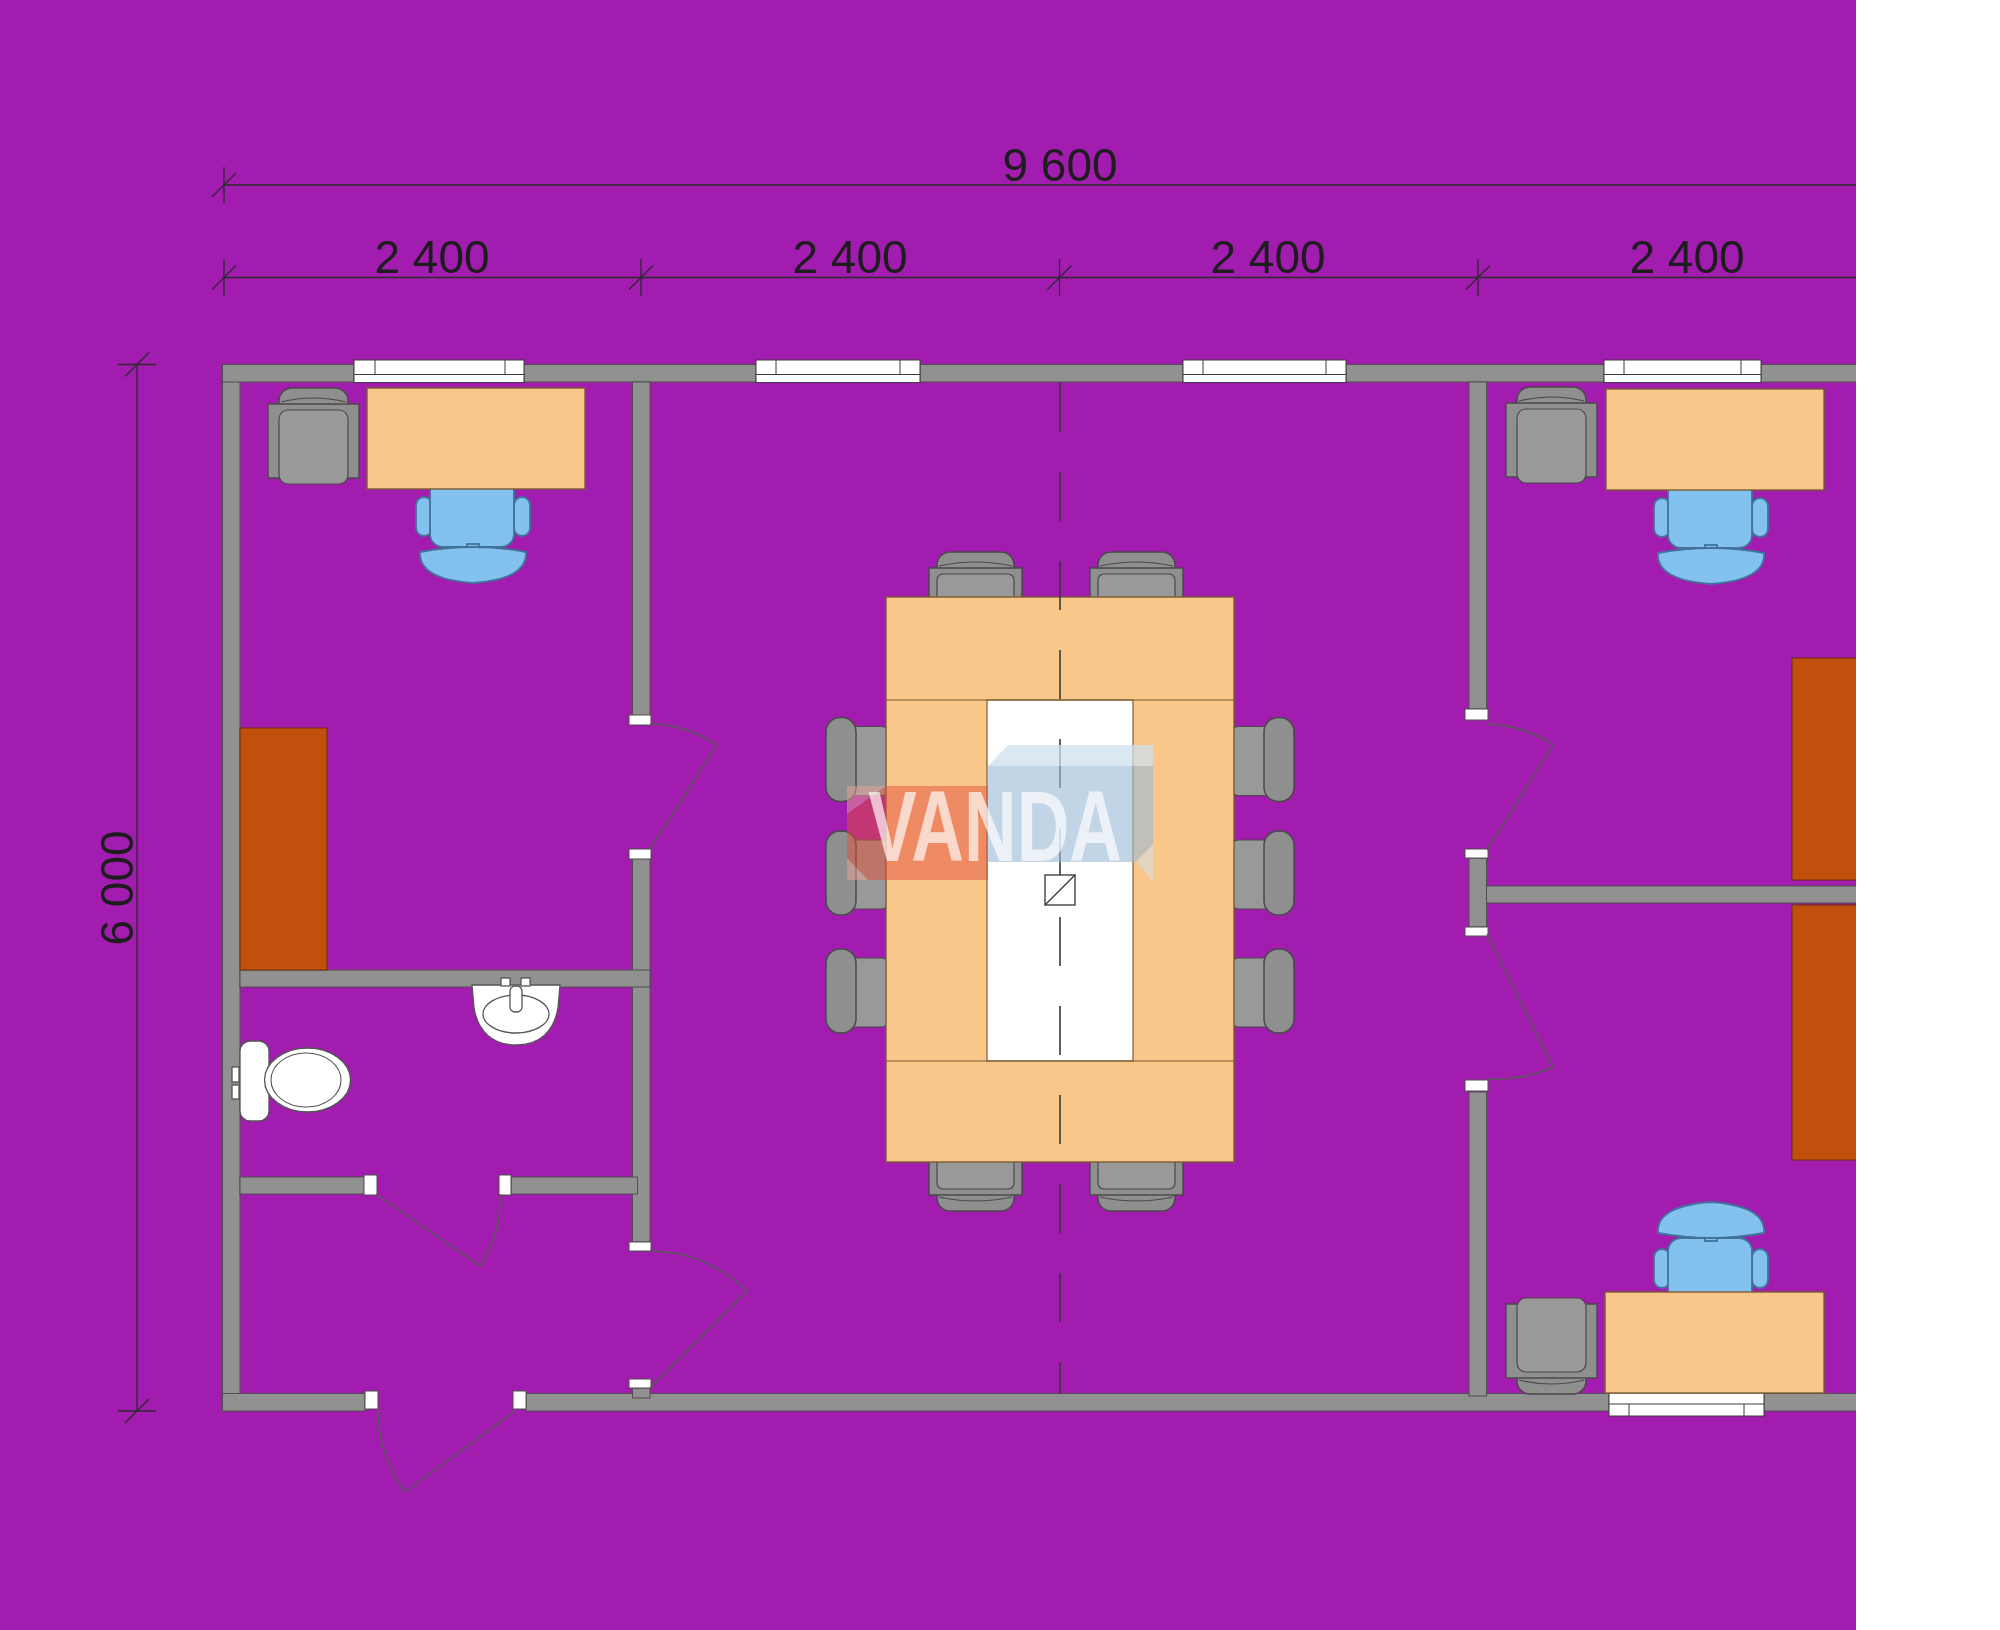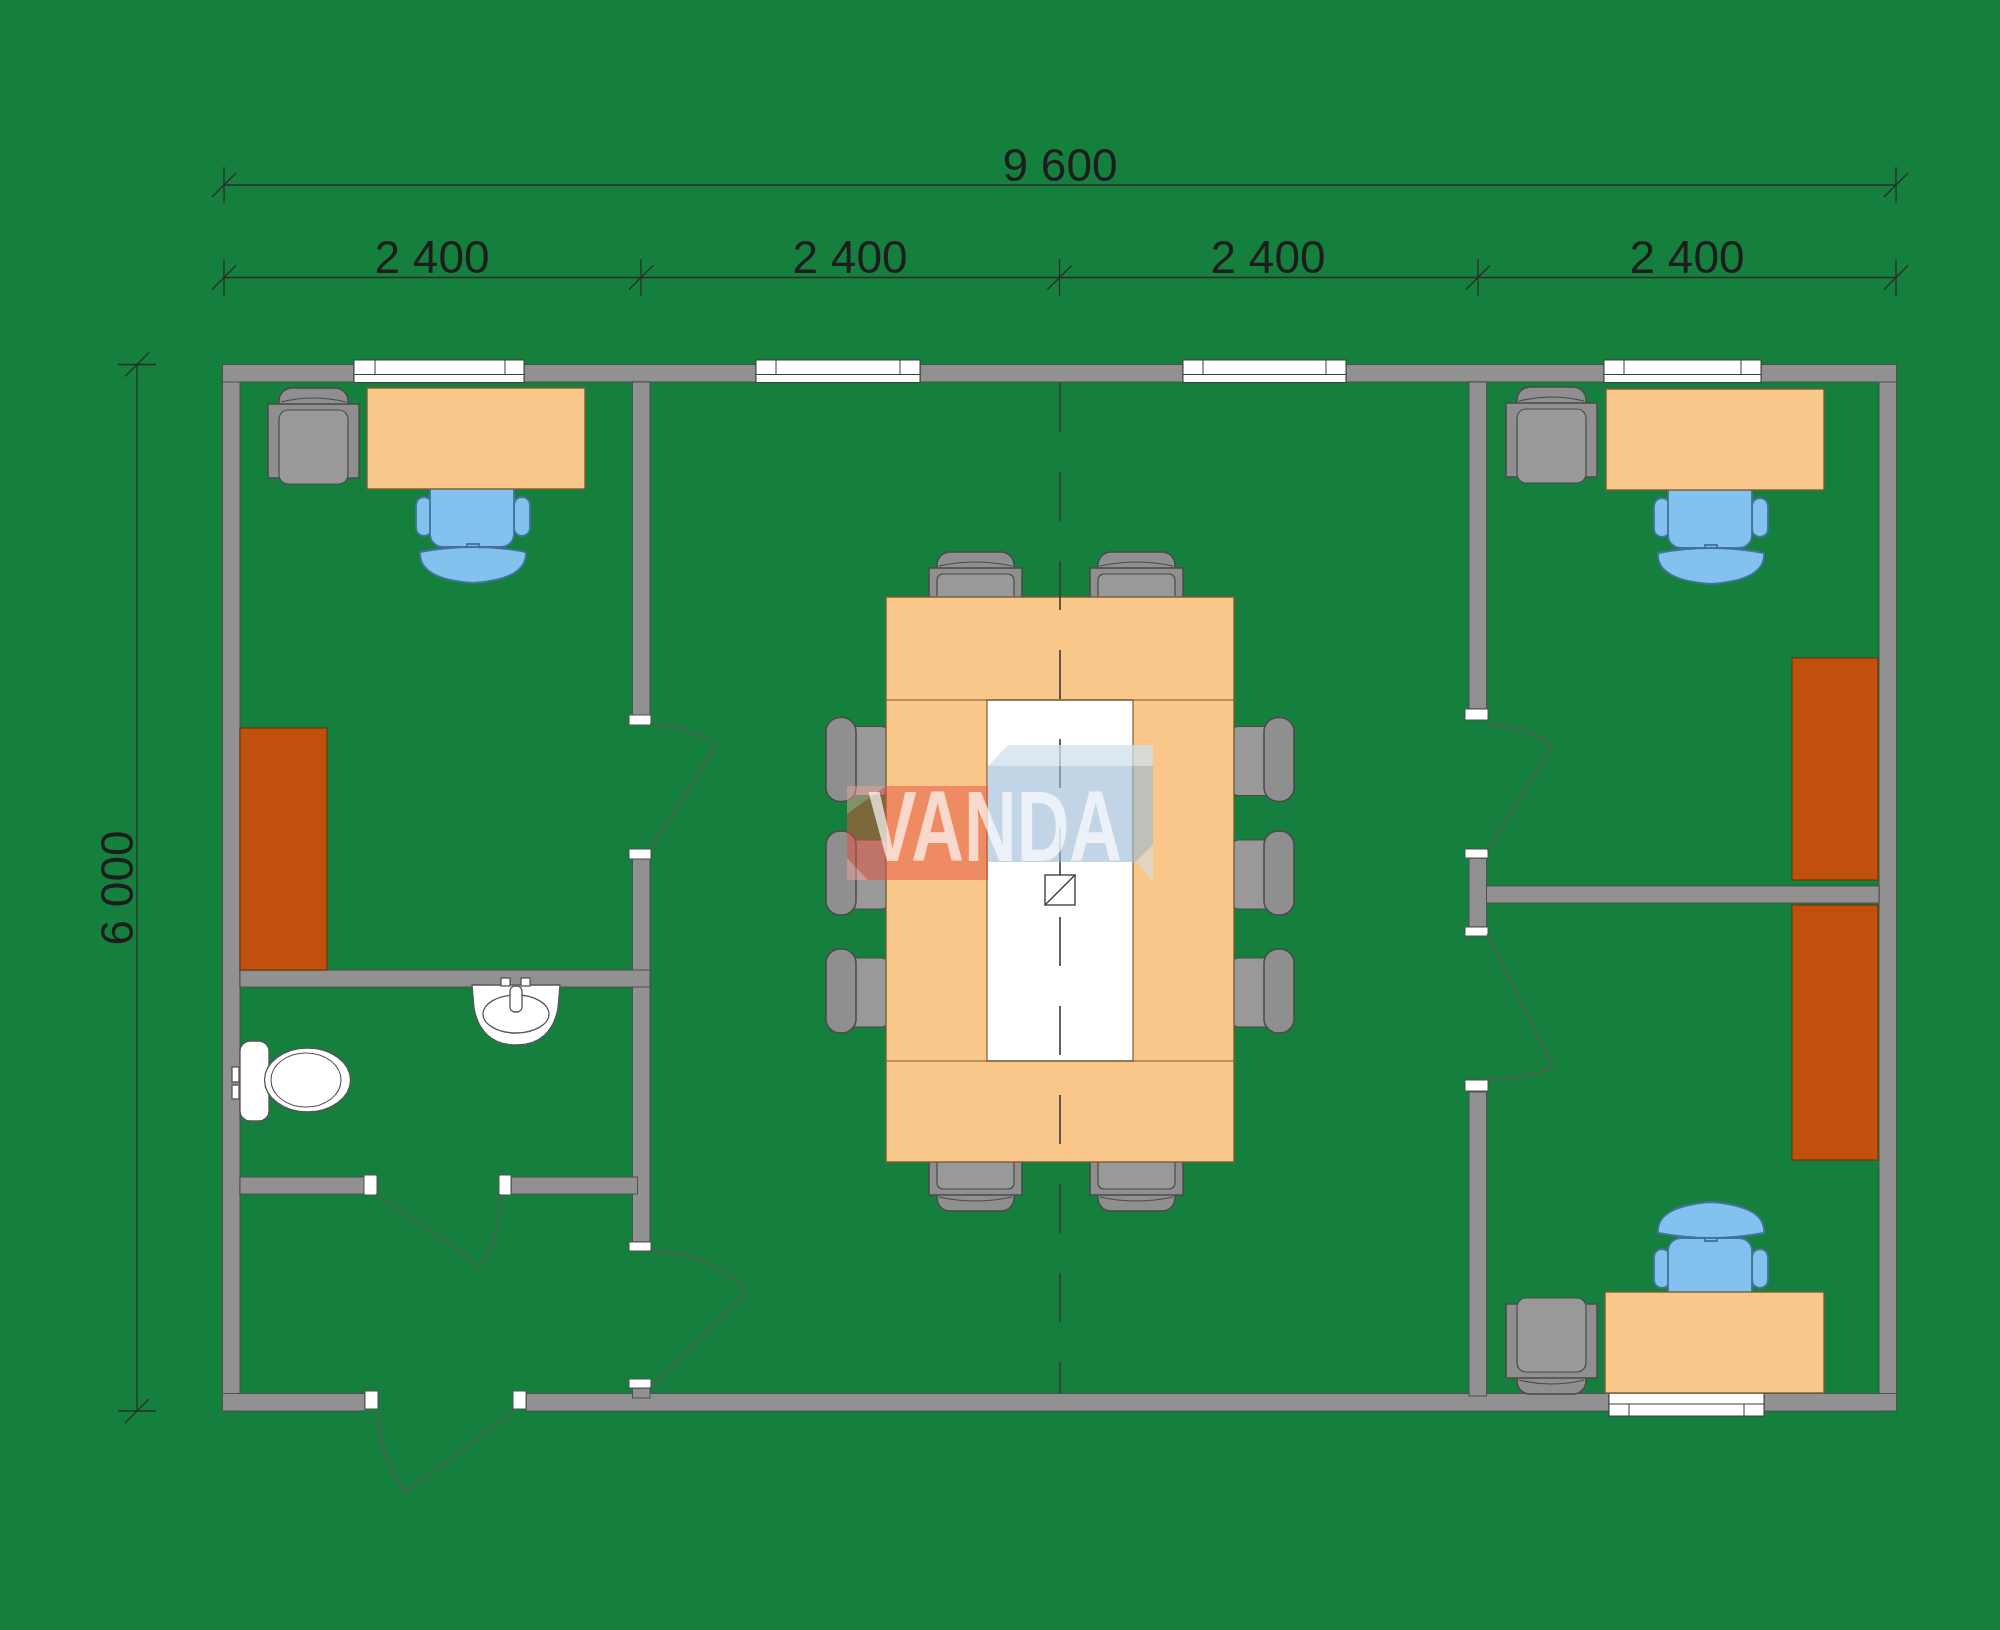--- a/index.html
+++ b/index.html
@@ -1,16 +1,16 @@
 <!DOCTYPE html>
 <html><head>
 <meta charset="utf-8">
 <style>
   html,body{margin:0;padding:0;background:#fff;}
-  .page{position:relative;width:2000px;height:1630px;background:#15803d;overflow:hidden;
+  .page{position:relative;width:1856px;height:1630px;background:#a21caf;overflow:hidden;
         font-family:"Liberation Sans", sans-serif;}
   svg{position:absolute;left:0;top:0;}
   .wall{fill:#919191;stroke:#4f4f4f;stroke-width:1;}
   .stop{fill:#ffffff;stroke:#4f4f4f;stroke-width:1;}
   .door{fill:none;stroke:#5a5a5a;stroke-width:1.5;}
   .win{fill:#ffffff;stroke:#3c3c3c;stroke-width:1;}
   .winl{fill:none;stroke:#3c3c3c;stroke-width:1;}
   .dim{stroke:#2b2b2b;stroke-width:1.3;fill:none;}
   .dimt{font-size:46px;fill:#1d1d1d;}
   .gr{fill:#8f8f8f;stroke:#4a4a4a;stroke-width:1.5;}

